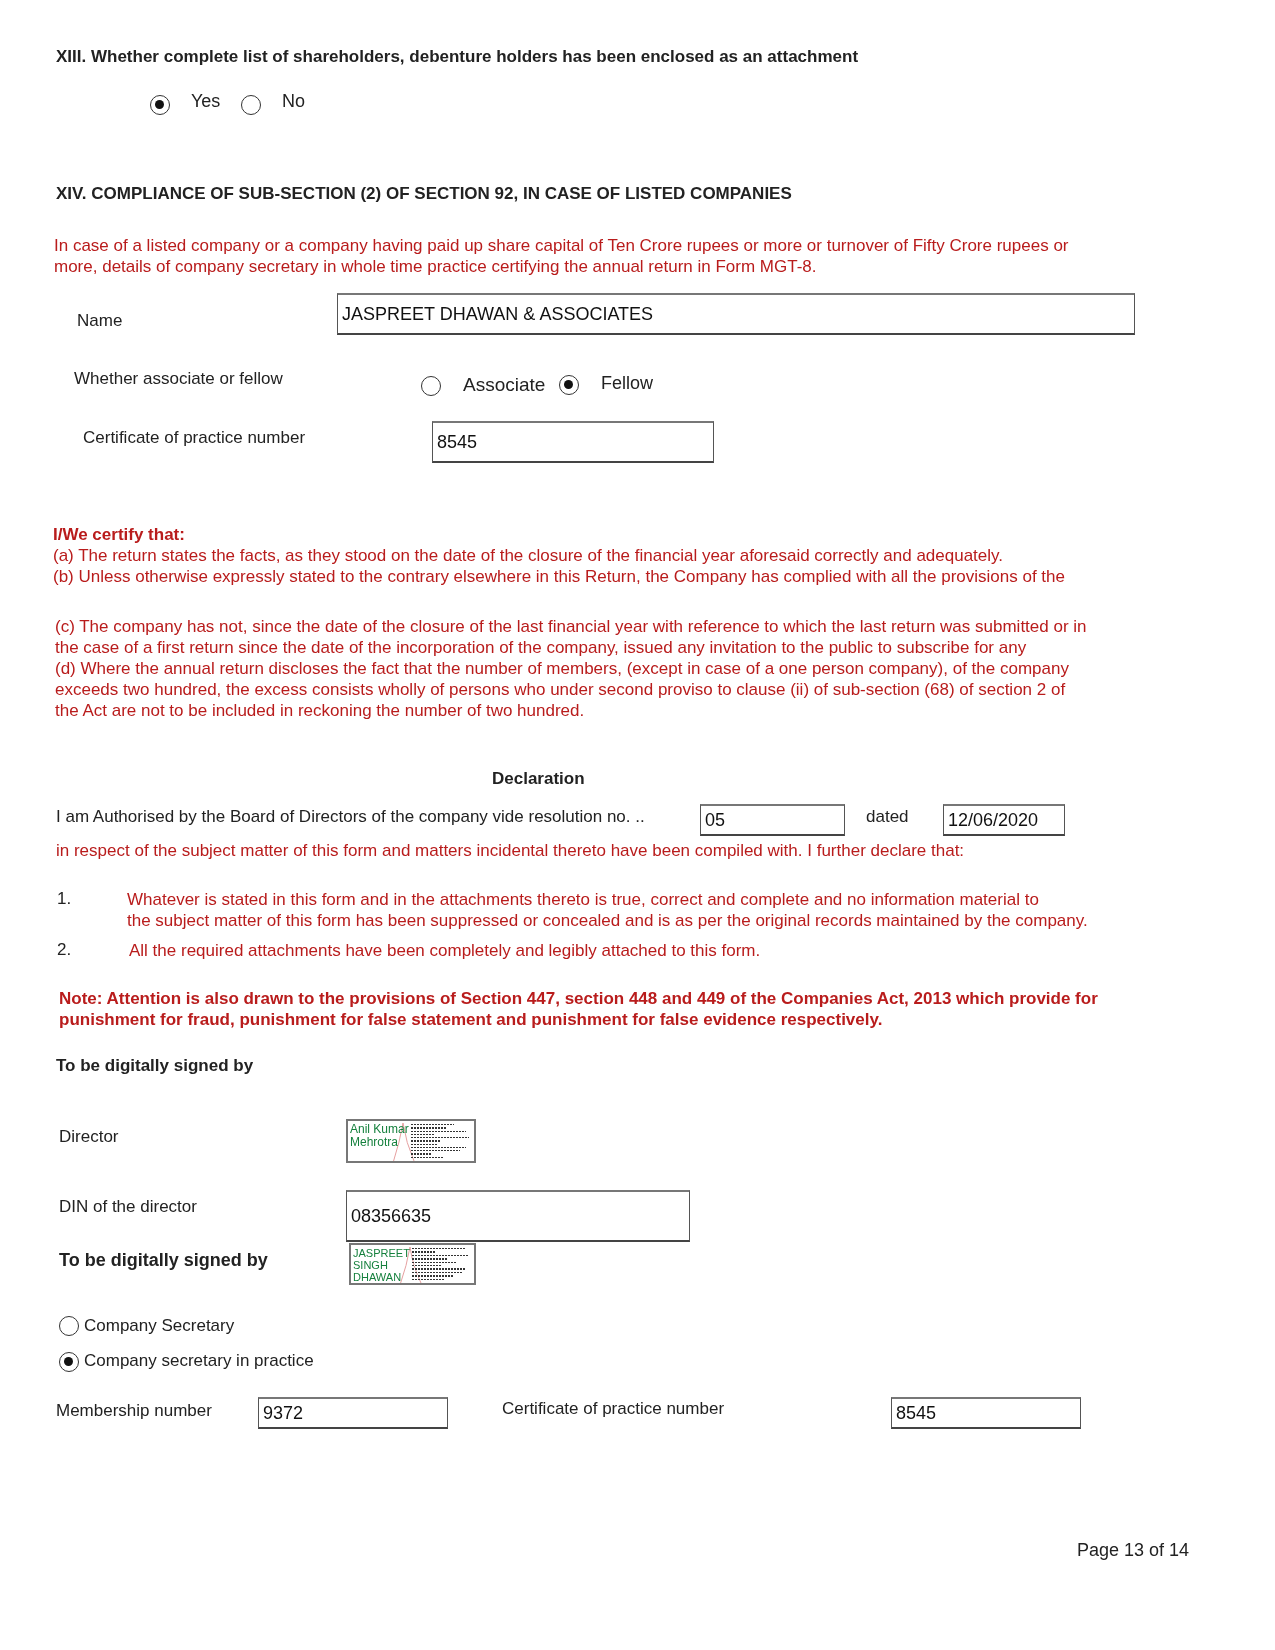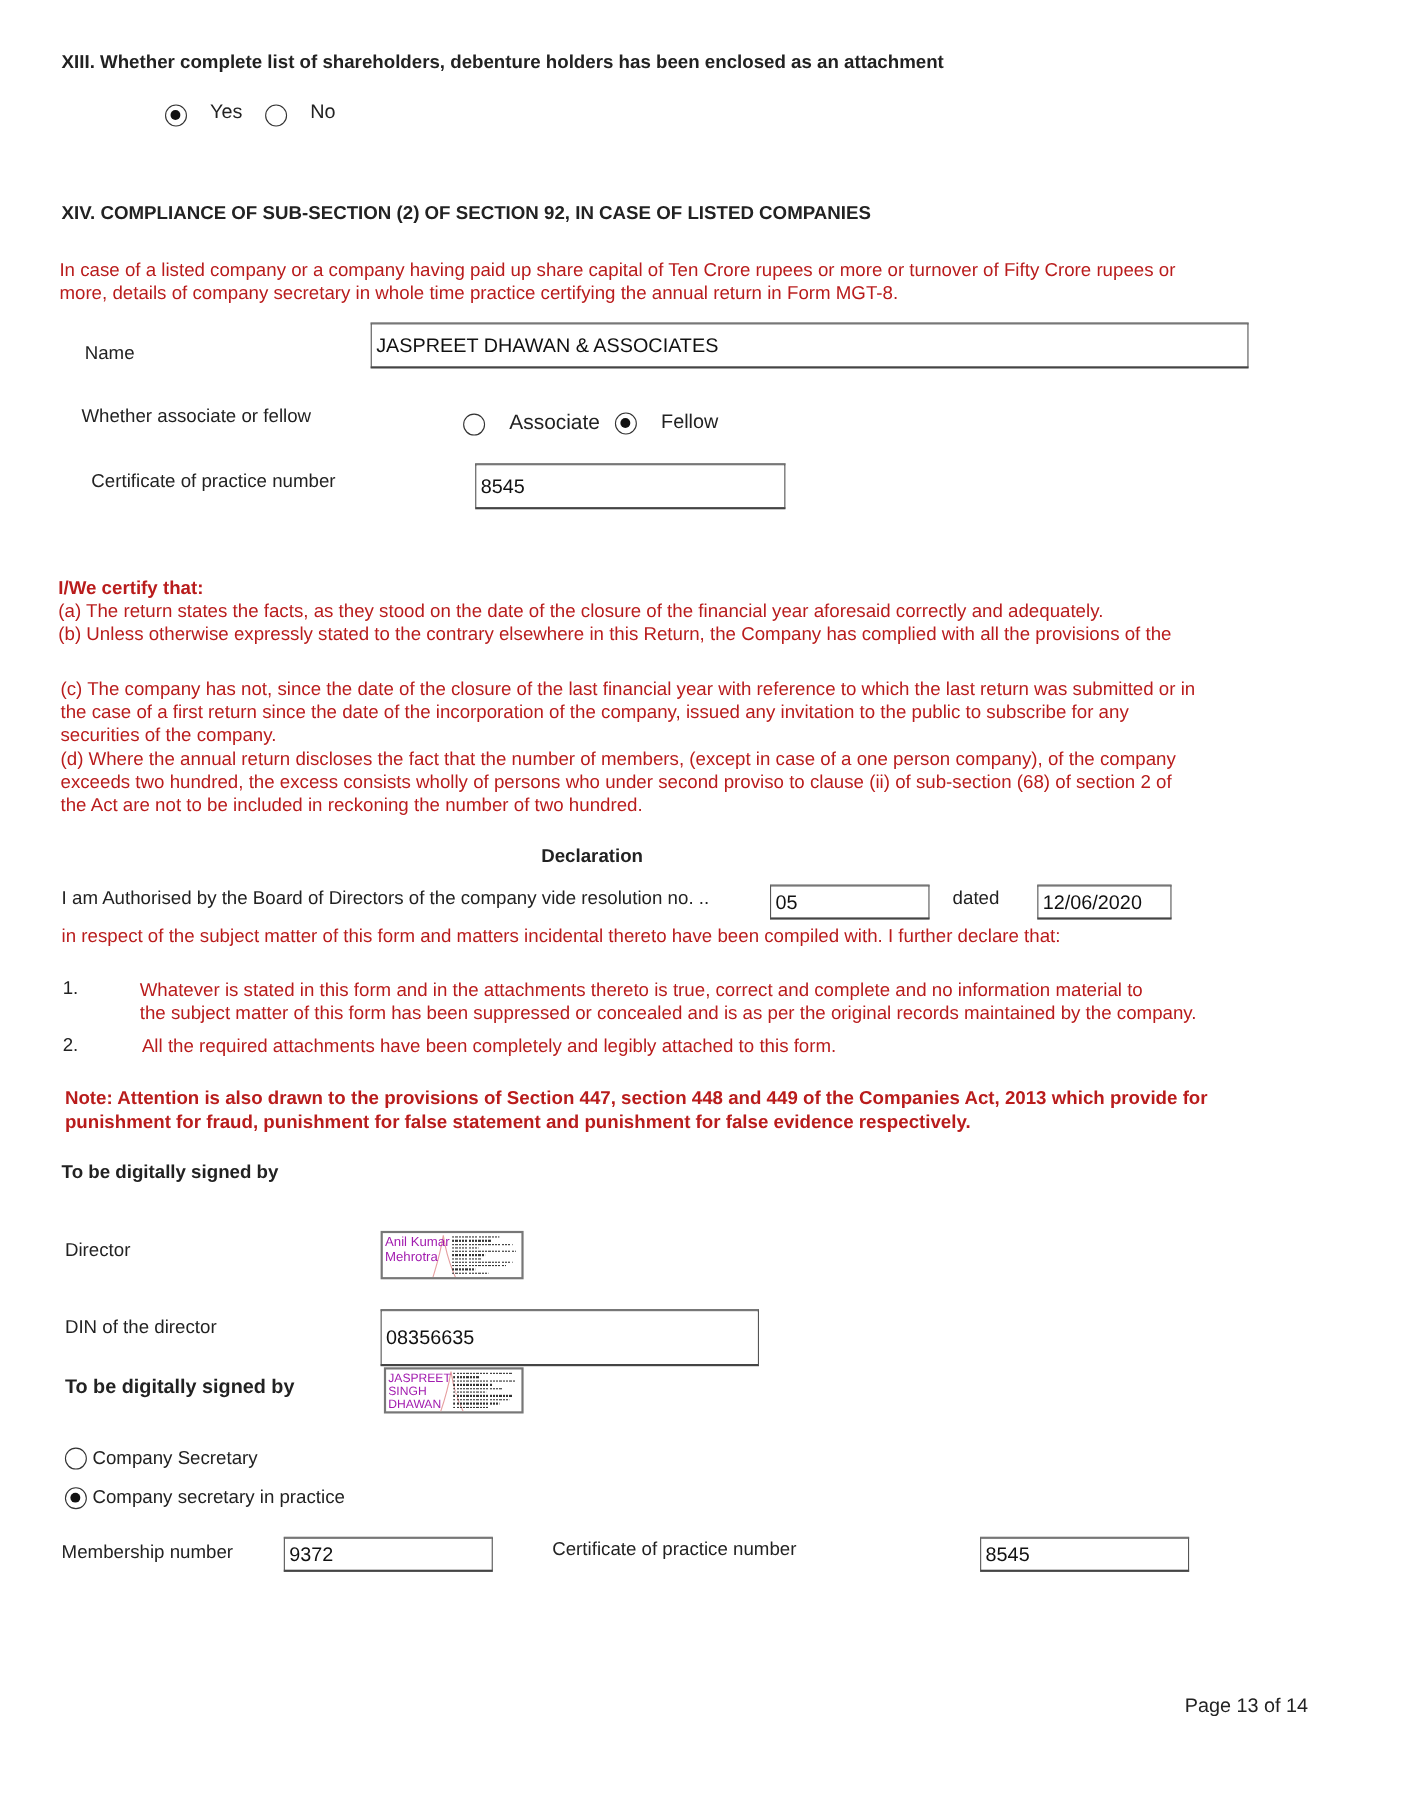--- a/index.html
+++ b/index.html
@@ -23,21 +23,21 @@
     border: 1.5px solid #333; box-sizing: border-box; background: #fff;
   }
   .radio.checked::after {
     content: ""; position: absolute; left: 4px; top: 4px; width: 9px; height: 9px;
     border-radius: 50%; background: #111;
   }
   .sig {
     position: absolute; box-sizing: border-box; border: 2px solid #777; background: #fff;
     display: flex; overflow: hidden;
   }
-  .sig .name { font-size: 12px; line-height: 13px; padding: 2px 0 0 2px; color: #a21caf; white-space: nowrap; position: relative; z-index: 2; }
+  .sig .name { font-size: 12px; line-height: 13px; padding: 2px 0 0 2px; color: #15803d; white-space: nowrap; position: relative; z-index: 2; }
   .sig .meta { flex: 1; padding: 3px 2px; display: flex; flex-direction: column; gap: 2px; position: relative; z-index: 2; }
   .sig .meta span { display: block; height: 2px; background: repeating-linear-gradient(90deg, #333 0 2px, #fff 2px 3px); }
   .sig .swoosh { position: absolute; z-index: 1; }
   .list-num { position: absolute; font-size: 17px; }
 </style>
 </head>
 <body>
 
 <div class="abs txt bold" style="left:56px;top:46px;">XIII. Whether complete list of shareholders, debenture holders has been enclosed as an attachment</div>
 <div class="radio checked" style="left:150px;top:95px;"></div>
@@ -64,21 +64,20 @@
 <div class="field" style="left:432px;top:421px;width:282px;height:42px;">8545</div>
 
 <div class="abs para" style="left:53px;top:524px;">
   <p class="bold">I/We certify that:</p>
   <p>(a) The return states the facts, as they stood on the date of the closure of the financial year aforesaid correctly and adequately.</p>
   <p>(b) Unless otherwise expressly stated to the contrary elsewhere in this Return, the Company has complied with all the provisions of the</p>
 </div>
 <div class="abs para" style="left:55px;top:616px;">
   <p>(c) The company has not, since the date of the closure of the last financial year with reference to which the last return was submitted or in</p>
   <p>the case of a first return since the date of the incorporation of the company, issued any invitation to the public to subscribe for any</p>
-  <p>securities of the company.</p>
   <p>(d) Where the annual return discloses the fact that the number of members, (except in case of a one person company), of the company</p>
   <p>exceeds two hundred, the excess consists wholly of persons who under second proviso to clause (ii) of sub-section (68) of section 2 of</p>
   <p>the Act are not to be included in reckoning the number of two hundred.</p>
 </div>
 
 <div class="abs txt bold" style="left:492px;top:768px;">Declaration</div>
 <div class="abs txt" style="left:56px;top:806px;">I am Authorised by the Board of Directors of the company vide resolution no. ..</div>
 <div class="field" style="left:700px;top:804px;width:145px;height:32px;">05</div>
 <div class="abs txt" style="left:866px;top:806px;">dated</div>
 <div class="field" style="left:943px;top:804px;width:122px;height:32px;">12/06/2020</div>

